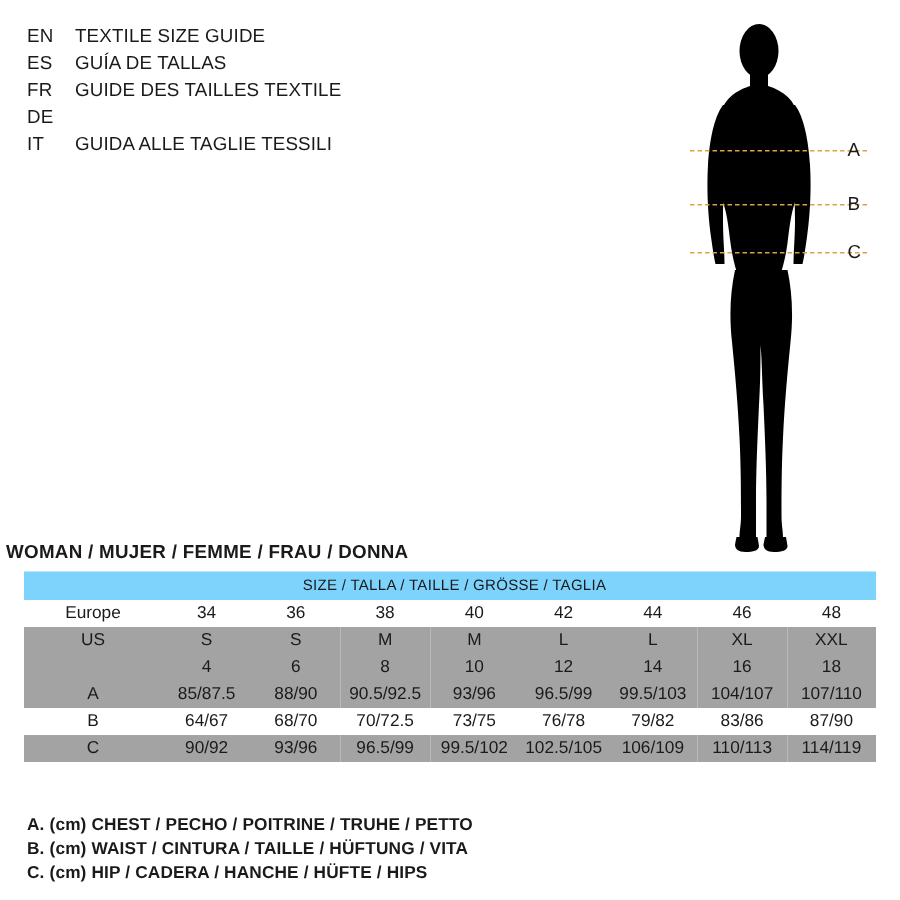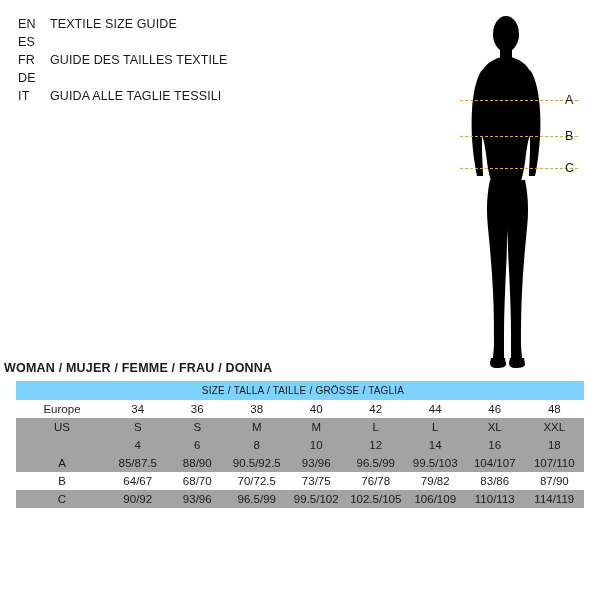--- a/index.html
+++ b/index.html
@@ -145,20 +145,21 @@
 
 <div class="page">
 
   <div class="legend">
     <div class="legend-row">
       <span class="legend-code">EN</span>
       <span class="legend-text">TEXTILE SIZE GUIDE</span>
     </div>
     <div class="legend-row">
       <span class="legend-code">ES</span>
+      <span class="legend-text">GUÍA DE TALLAS</span>
     </div>
     <div class="legend-row">
       <span class="legend-code">FR</span>
       <span class="legend-text">GUIDE DES TAILLES TEXTILE</span>
     </div>
     <div class="legend-row">
       <span class="legend-code">DE</span>
     </div>
     <div class="legend-row">
       <span class="legend-code">IT</span>
@@ -327,14 +328,19 @@
           <td>99.5/102</td>
           <td>102.5/105</td>
           <td>106/109</td>
           <td>110/113</td>
           <td>114/119</td>
         </tr>
       </tbody>
     </table>
   </div>
 
+  <div class="notes">
+    <div class="note-row">A. (cm) CHEST / PECHO / POITRINE / TRUHE / PETTO</div>
+    <div class="note-row">B. (cm) WAIST / CINTURA / TAILLE / HÜFTUNG / VITA</div>
+    <div class="note-row">C. (cm) HIP / CADERA / HANCHE / HÜFTE / HIPS</div>
+  </div>
 
 </div>
 
 </body></html>

